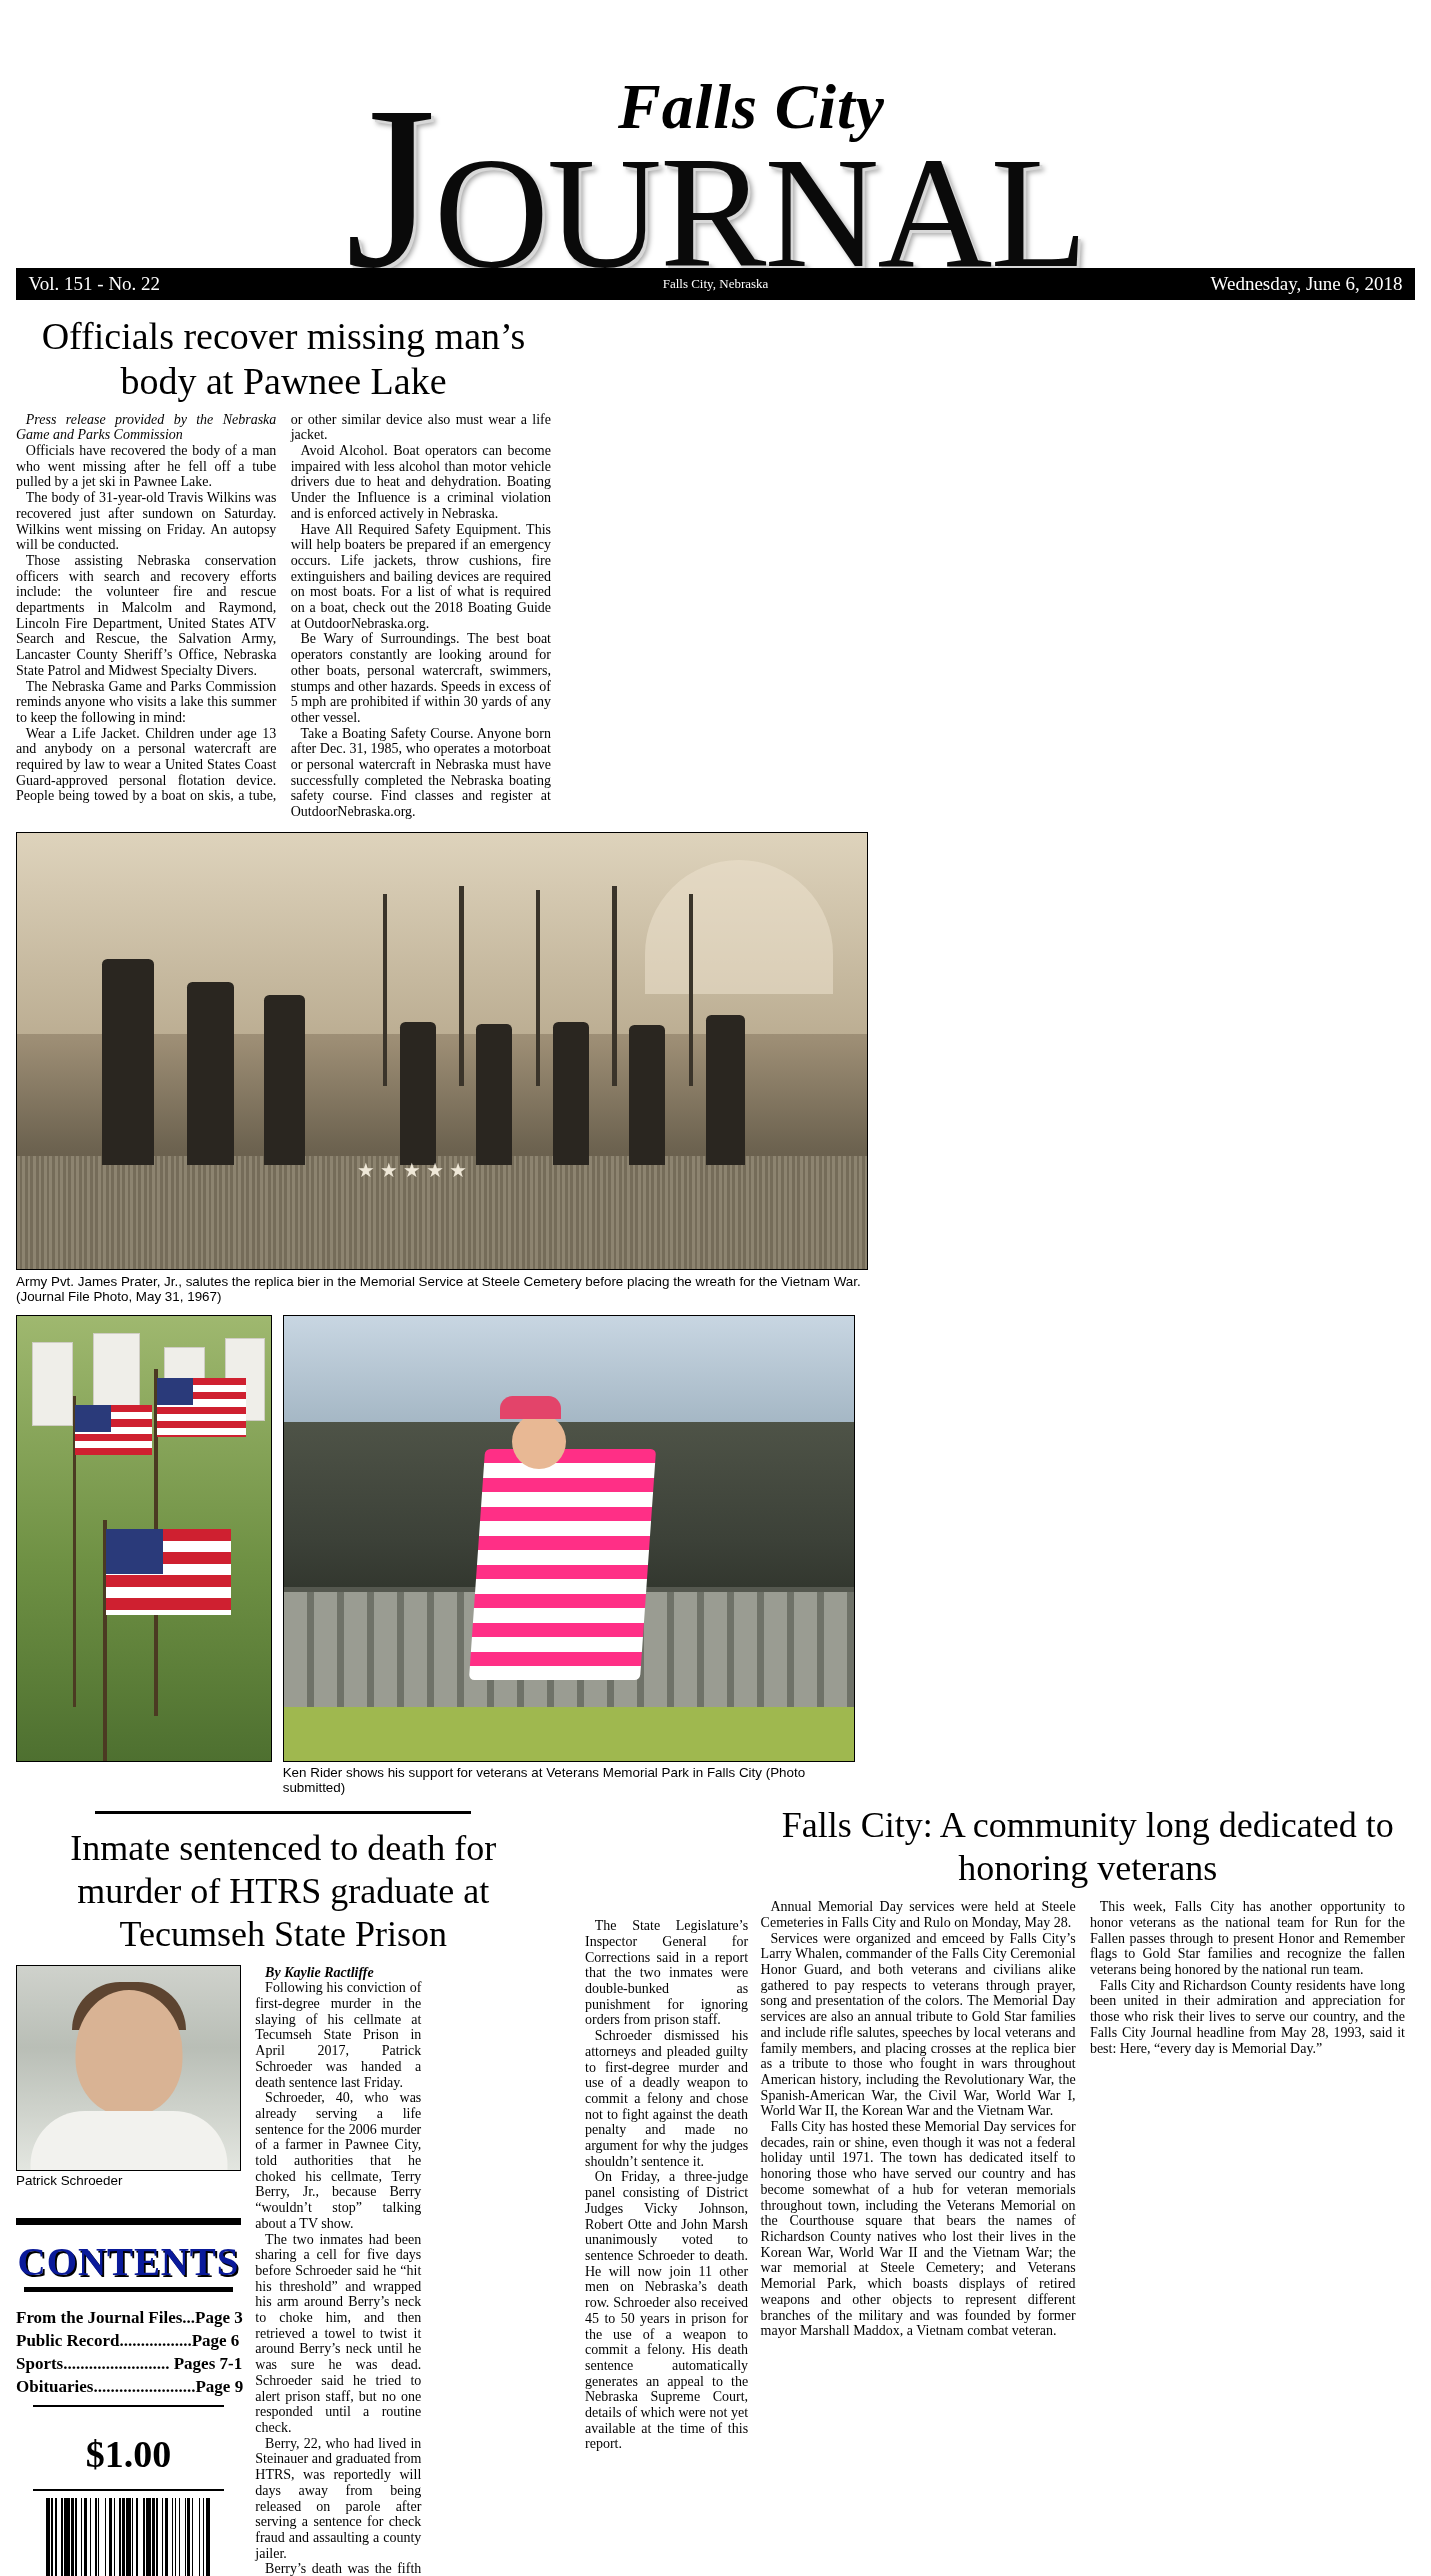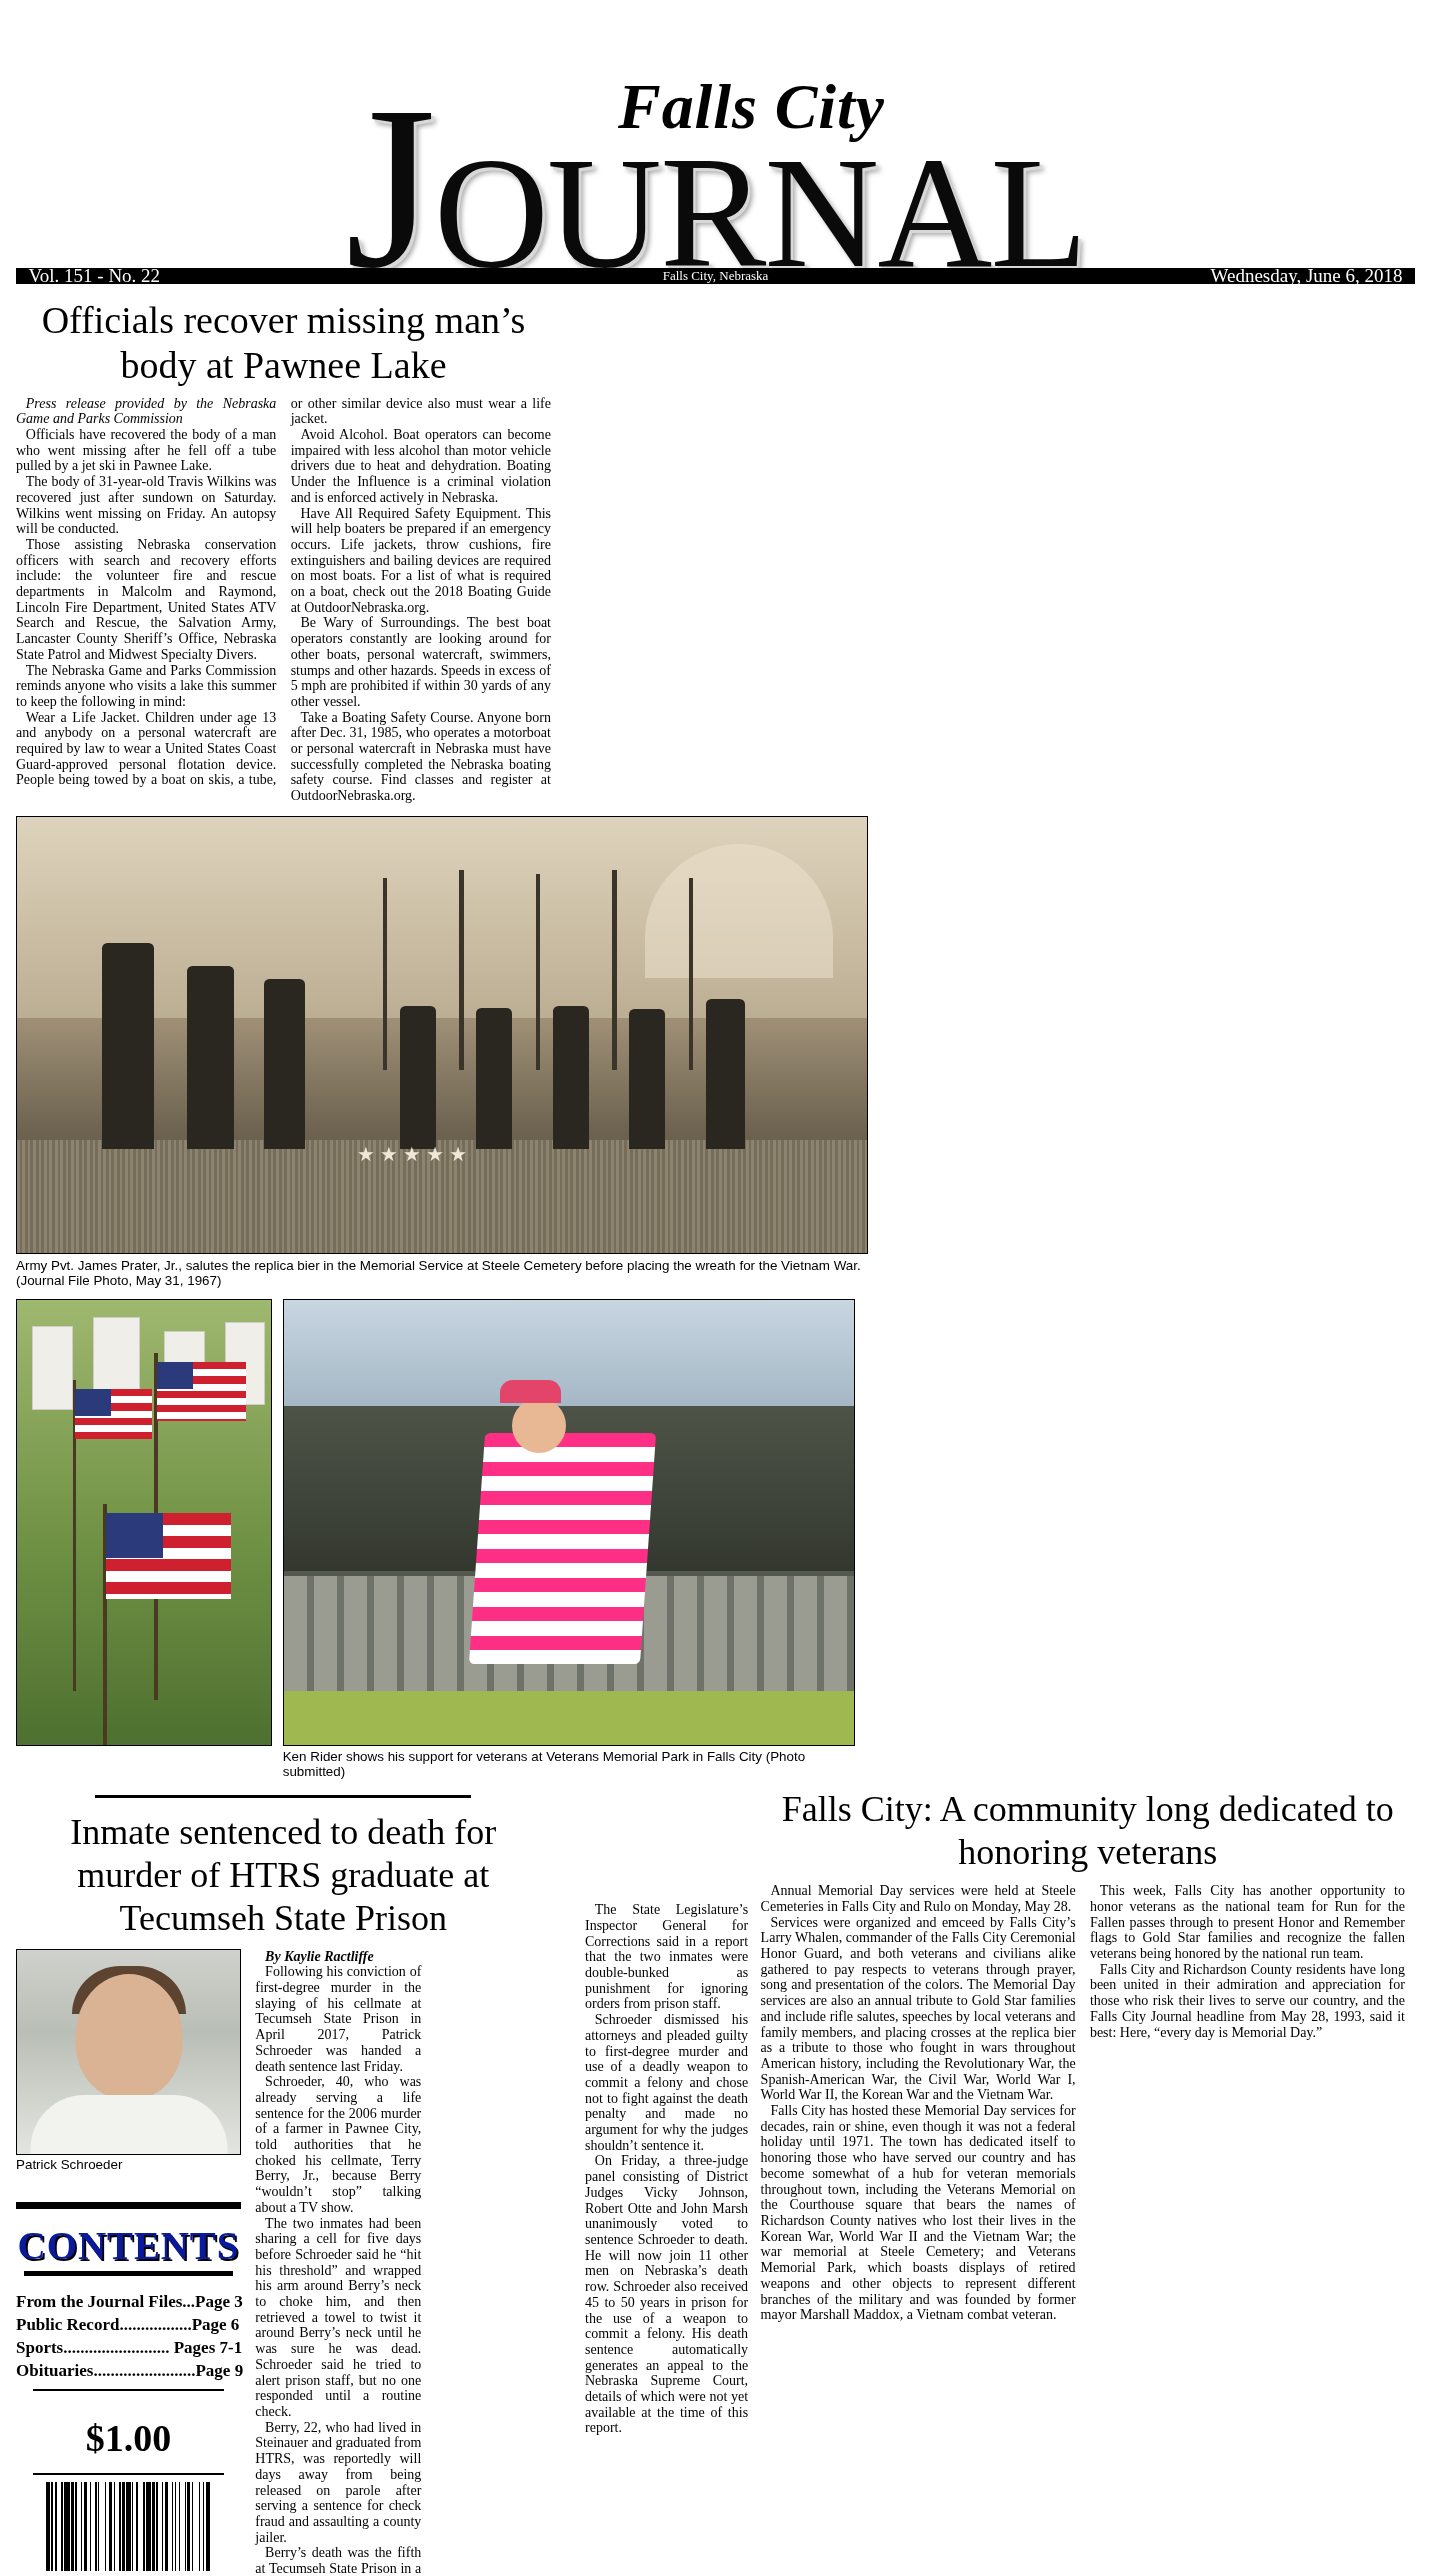--- a/index.html
+++ b/index.html
@@ -21,21 +21,21 @@
     position:absolute;left:0;right:0;top:98px;text-align:center;
     font-family:"Liberation Serif",serif;font-weight:normal;
     font-size:179px;line-height:179px;color:#0a0a0a;
     letter-spacing:-1.8px;
     text-shadow:2.7px 2.7px 0 #d8d8d8, 4.5px 4.5px 5.4px rgba(0,0,0,.35);
   }
   .mast-journal .cap{font-size:233px;line-height:179px;}
   .mast-journal .rest{font-size:159px;}
 
   .volbar{
-    position:relative;height:16px;background:#000;color:#fff;
+    position:relative;height:32px;background:#000;color:#fff;
     display:flex;align-items:center;justify-content:space-between;
     padding:0 12.5px;box-sizing:border-box;margin:0 16px;
     font-size:19px;font-family:"Liberation Serif",serif;
   }
   .volbar .mid{position:absolute;left:0;right:0;text-align:center;font-size:13px;}
   .volbar .l,.volbar .r{position:relative;z-index:2;}
 
   
   .content{padding:0 16px;box-sizing:border-box;}
 

